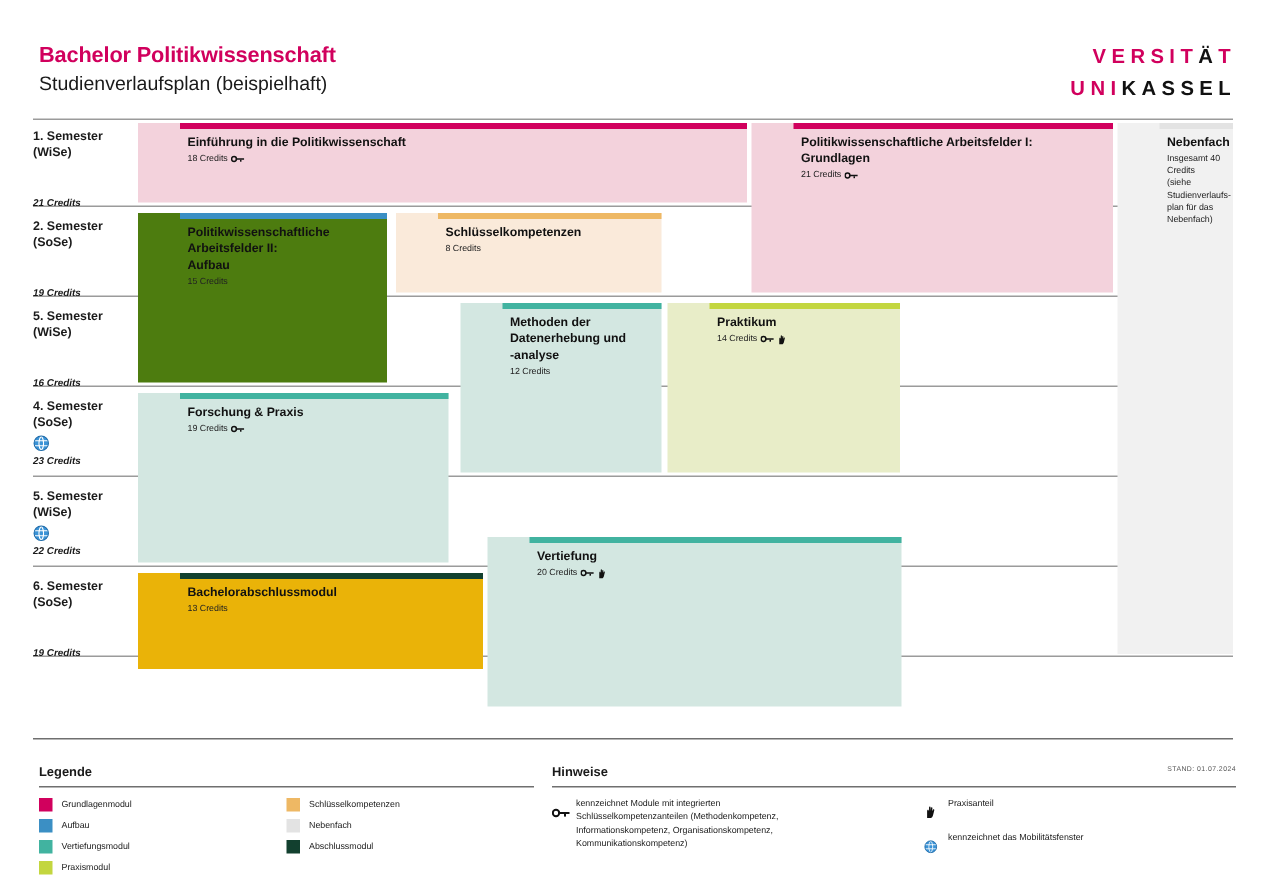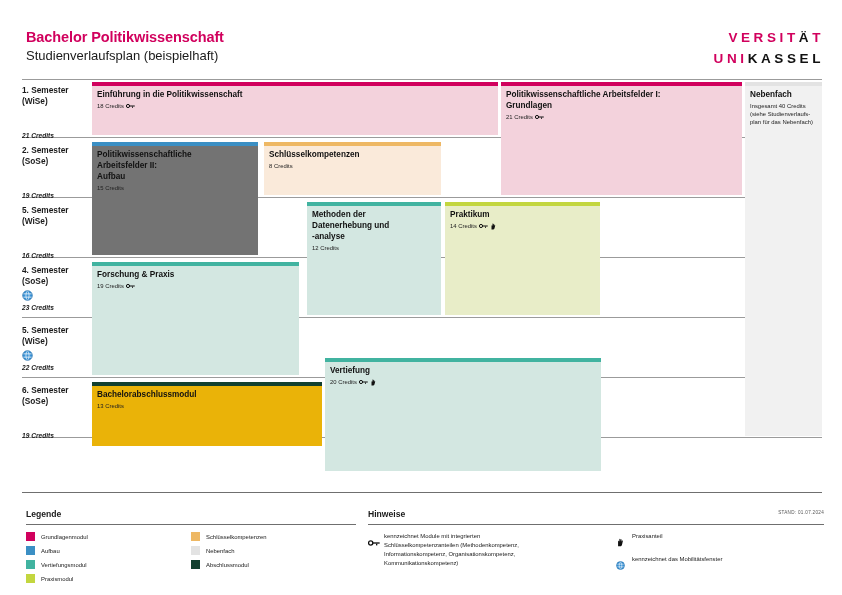--- a/index.html
+++ b/index.html
@@ -30,21 +30,21 @@
 
   
   .plan{position:absolute;left:22px;top:79px;width:800px;}
   .rowline{position:absolute;left:0;height:1px;background:#9b9b9b;width:800px;}
 
   .semcol{position:absolute;left:0;width:66px;}
   .sem-title{font-size:8.3px;font-weight:bold;line-height:1.35;color:#1a1a1a;}
   .sem-credits{font-size:6.6px;font-weight:bold;font-style:italic;color:#1a1a1a;}
   .globe{display:block;width:11px;height:11px;margin-top:3px;}
 
-  .module{position:absolute;box-sizing:border-box;}
+  .module{position:absolute;box-sizing:border-box;padding-left:28px;}
   .module .bar{height:4px;width:100%;}
   .module .body{padding:4px 5px 5px 5px;}
   .mod-name{font-size:8.2px;font-weight:bold;line-height:1.33;color:#111;}
   .mod-credits{font-size:5.9px;line-height:1.4;color:#222;margin-top:1px;
      display:flex;align-items:center;gap:2px;}
   .mini-icon{display:inline-block;vertical-align:middle;}
 
   
   .footline{position:absolute;left:22px;width:800px;height:1px;background:#6f6f6f;}
   .legend{position:absolute;left:26px;top:509px;width:330px;}
@@ -171,21 +171,21 @@
       <div class="body">
         <div class="mod-name">Nebenfach</div>
         <div class="mod-credits" style="display:block;">
           <span>Insgesamt 40 Credits</span><br>
           <span>(siehe Studienverlaufs-</span><br>
           <span>plan für das Nebenfach)</span>
         </div>
       </div>
     </div>
 
-    <div class="module" style="left:70px;top:63px;width:166px;height:113px;background:#737373;">
+    <div class="module" style="left:70px;top:63px;width:166px;height:113px;background:#4d7c0f;">
       <div class="bar" style="background:#3b8fc4;"></div>
       <div class="body">
         <div class="mod-name">
           <span>Politikwissenschaftliche</span><br>
           <span>Arbeitsfelder II:</span><br>
           <span>Aufbau</span>
         </div>
         <div class="mod-credits">
           <span>15 Credits</span>
         </div>

